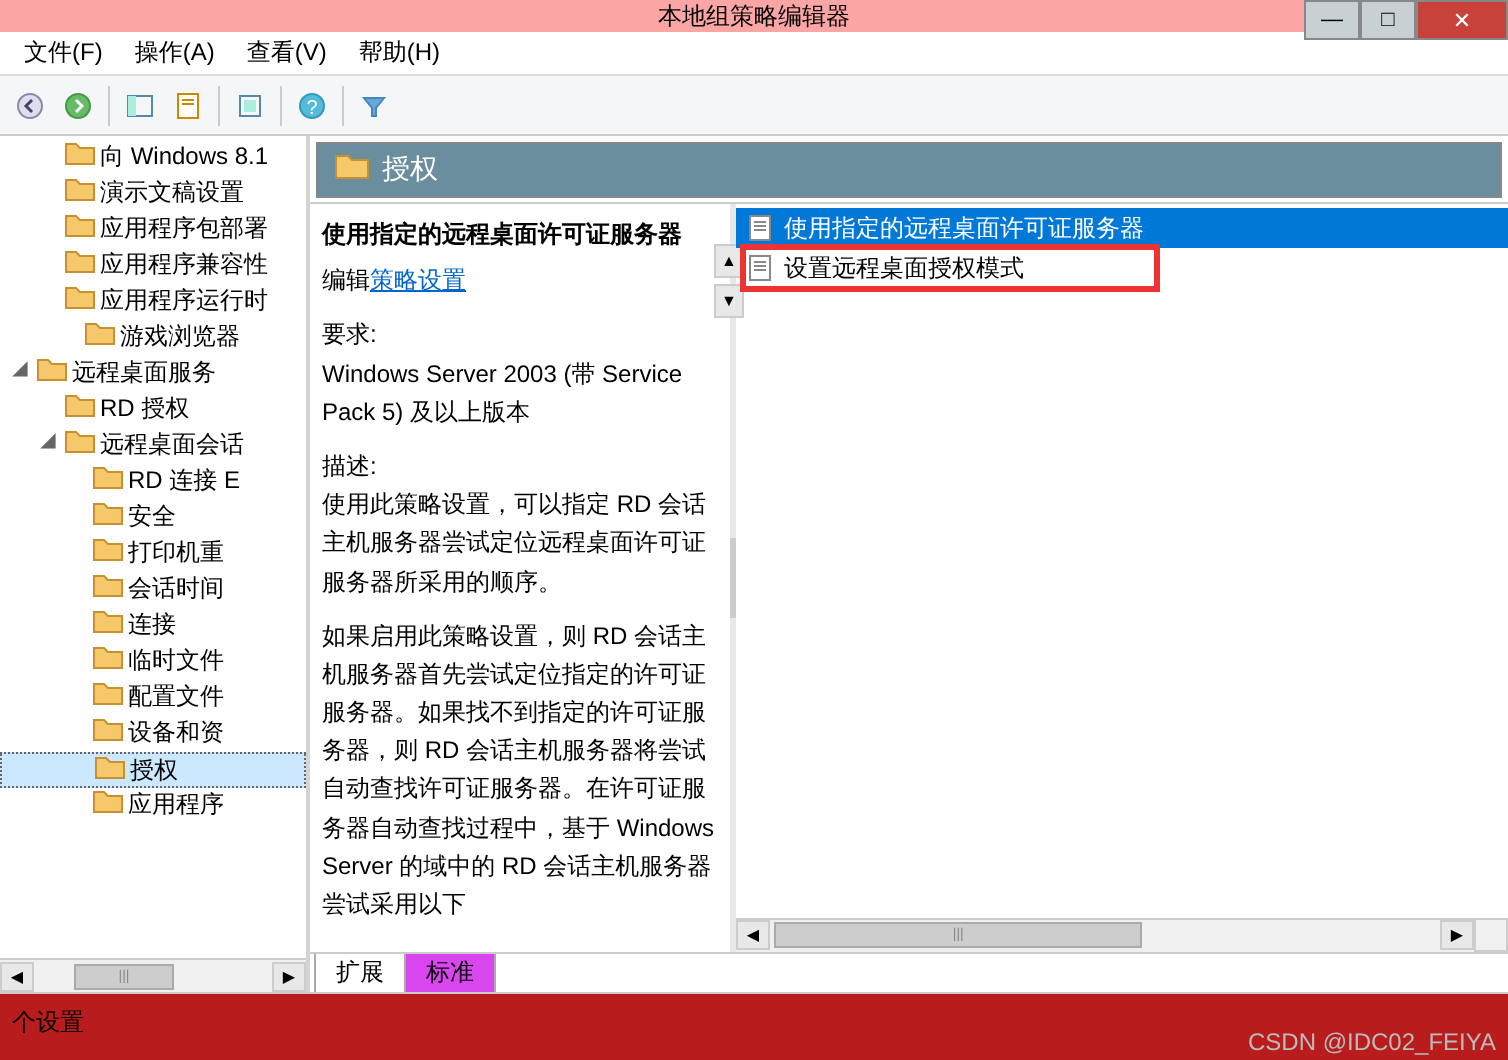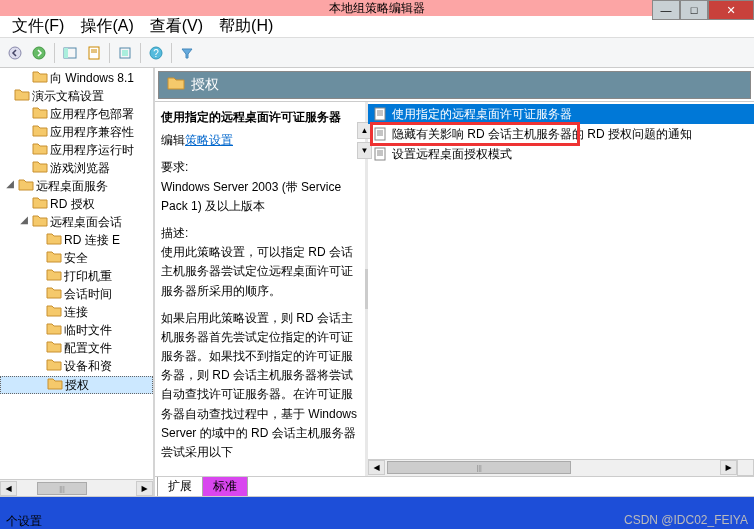--- a/index.html
+++ b/index.html
@@ -6,21 +6,21 @@
 body { width: 754px; height: 530px; overflow: hidden; background: #fff; position: relative; }
 
 
 .titlebar { height: 16px; background: #fca5a5; display: flex; align-items: center; position: relative; }
 .titlebar .title { position: absolute; left: 50%; transform: translateX(-50%); font-size: 12px; color: #000; }
 .win-btns { position: absolute; right: 0; top: 0; display: flex; }
 .win-btn { width: 28px; height: 20px; background: #c8d0d4; border: 1px solid #888; display: flex; align-items: center; justify-content: center; font-size: 11px; cursor: pointer; }
 .win-btn.close { background: #c8413b; color: #fff; width: 46px; }
 
 
-.menubar { height: 22px; background: #fff; display: flex; align-items: center; padding: 0 4px; font-size: 16px; border-bottom: 1px solid #ddd; }
+.menubar { height: 22px; background: #fff; display: flex; align-items: center; padding: 0 4px; font-size: 12px; border-bottom: 1px solid #ddd; }
 .menubar span { padding: 2px 8px; cursor: pointer; }
 
 
 .toolbar { height: 30px; background: #f5f6f7; border-bottom: 1px solid #ccc; display: flex; align-items: center; padding: 0 4px; gap: 2px; }
 .tool-btn { width: 22px; height: 22px; border: 1px solid transparent; display: flex; align-items: center; justify-content: center; cursor: pointer; }
 .tool-sep { width: 1px; height: 20px; background: #ccc; margin: 0 2px; }
 
 
 .body { display: flex; height: 428px; }
 
@@ -68,21 +68,21 @@
 .list-hscroll { position: absolute; bottom: 0; left: 0; right: 17px; height: 17px; background: #f0f0f0; border-top: 1px solid #ccc; display: flex; }
 .list-vscroll-stub { position: absolute; bottom: 0; right: 0; width: 17px; height: 17px; background: #f0f0f0; border: 1px solid #ccc; }
 
 
 .tabs { height: 20px; display: flex; align-items: flex-start; font-size: 12px; padding-left: 2px; border-top: 1px solid #ccc; }
 .tab { padding: 1px 10px; border: 1px solid #aaa; border-top: none; background: #fff; margin-right: -1px; cursor: pointer; position: relative; }
 .tab.active { background: #fff; z-index: 1; }
 .tab:not(.active) { background: #d946ef; }
 
 
-.statusbar { height: 22px; background: #1d4ed8; border-top: 1px solid #ccc; font-size: 12px; padding: 16px 6px; position: relative; }
+.statusbar { height: 34px; background: #b91c1c; border-top: 1px solid #ccc; font-size: 12px; padding: 6px 6px; position: relative; }
 .watermark { position: absolute; right: 6px; bottom: 2px; font-size: 12px; color: #bbb; font-family: Arial; }
 </style>
 </head>
 <body>
 
 <div class="titlebar">
   <span class="title">本地组策略编辑器</span>
   <div class="win-btns">
     <div class="win-btn">—</div>
     <div class="win-btn">□</div>
@@ -150,21 +150,21 @@
 
   <div class="tree-panel">
     <div class="tree" id="tree">
         <div class="tree-row" style="padding-left: 18px;">
           <span class="tw"></span>
           <span class="folder-ico"><svg viewBox="0 0 16 14">
               <path d="M1 2 L6 2 L8 4 L15 4 L15 12 L1 12 Z" fill="#f5c96b" stroke="#c89030"></path>
             </svg></span>
           <span class="tree-label">向 Windows 8.1</span>
         </div>
-        <div class="tree-row" style="">
+        <div class="tree-row" style="padding-left: 18px;">
           <span class="tw"></span>
           <span class="folder-ico"><svg viewBox="0 0 16 14">
               <path d="M1 2 L6 2 L8 4 L15 4 L15 12 L1 12 Z" fill="#f5c96b" stroke="#c89030"></path>
             </svg></span>
           <span class="tree-label">演示文稿设置</span>
         </div>
         <div class="tree-row" style="padding-left: 18px;">
           <span class="tw"></span>
           <span class="folder-ico"><svg viewBox="0 0 16 14">
               <path d="M1 2 L6 2 L8 4 L15 4 L15 12 L1 12 Z" fill="#f5c96b" stroke="#c89030"></path>
@@ -178,21 +178,21 @@
             </svg></span>
           <span class="tree-label">应用程序兼容性</span>
         </div>
         <div class="tree-row" style="padding-left: 18px;">
           <span class="tw"></span>
           <span class="folder-ico"><svg viewBox="0 0 16 14">
               <path d="M1 2 L6 2 L8 4 L15 4 L15 12 L1 12 Z" fill="#f5c96b" stroke="#c89030"></path>
             </svg></span>
           <span class="tree-label">应用程序运行时</span>
         </div>
-        <div class="tree-row" style="padding-left: 18px;">
+        <div class="tree-row" style="padding-left: 28px;">
           <span class="tw"></span>
           <span class="folder-ico"><svg viewBox="0 0 16 14">
               <path d="M1 2 L6 2 L8 4 L15 4 L15 12 L1 12 Z" fill="#f5c96b" stroke="#c89030"></path>
             </svg></span>
           <span class="tree-label">游戏浏览器</span>
         </div>
         <div class="tree-row" style="padding-left: 4px;">
           <span class="tw">◢</span>
           <span class="folder-ico"><svg viewBox="0 0 16 14">
               <path d="M1 2 L6 2 L8 4 L15 4 L15 12 L1 12 Z" fill="#f5c96b" stroke="#c89030"></path>
@@ -268,20 +268,27 @@
               <path d="M1 2 L6 2 L8 4 L15 4 L15 12 L1 12 Z" fill="#f5c96b" stroke="#c89030"></path>
             </svg></span>
           <span class="tree-label">设备和资</span>
         </div>
         <div class="tree-row selected" style="padding-left: 32px;">
           <span class="tw"></span>
           <span class="folder-ico"><svg viewBox="0 0 16 14">
               <path d="M1 2 L6 2 L8 4 L15 4 L15 12 L1 12 Z" fill="#f5c96b" stroke="#c89030"></path>
             </svg></span>
           <span class="tree-label">授权</span>
+        </div>
+        <div class="tree-row" style="padding-left: 32px;">
+          <span class="tw"></span>
+          <span class="folder-ico"><svg viewBox="0 0 16 14">
+              <path d="M1 2 L6 2 L8 4 L15 4 L15 12 L1 12 Z" fill="#f5c96b" stroke="#c89030"></path>
+            </svg></span>
+          <span class="tree-label">应用程序</span>
         </div>
       </div>
     <div class="tree-hscroll">
       <div class="sb-btn">◀</div>
       <div class="sb-track">
           <div class="sb-thumb" style="left:20px;width:50px">|||</div>
         </div>
       <div class="sb-btn">▶</div>
     </div>
   </div>
@@ -292,21 +299,21 @@
             <path d="M1 2 L7 2 L9 4 L17 4 L17 13 L1 13 Z" fill="#f5c96b" stroke="#c89030"></path>
           </svg></span>
       <span class="txt">授权</span>
     </div>
 
     <div class="content-split">
 
       <div class="desc-panel">
         <p><b>使用指定的远程桌面许可证服务器</b></p>
         <p><span>编辑</span><span class="link">策略设置</span></p>
-        <p style="margin-top:8px"><span>要求:</span><br><span>Windows Server 2003 (带 Service Pack 1) 及以上版本</span></p>
+        <p style="margin-top:8px"><span>要求:</span><br><span>Windows Server 2003 (带 Service Pack 5) 及以上版本</span></p>
         <p style="margin-top:8px"><span>描述:</span><br><span>使用此策略设置，可以指定 RD 会话主机服务器尝试定位远程桌面许可证服务器所采用的顺序。</span></p>
         <p style="margin-top:8px"><span>如果启用此策略设置，则 RD 会话主机服务器首先尝试定位指定的许可证服务器。如果找不到指定的许可证服务器，则 RD 会话主机服务器将尝试自动查找许可证服务器。在许可证服务器自动查找过程中，基于 Windows Server 的域中的 RD 会话主机服务器尝试采用以下</span></p>
       </div>
 
       <div class="splitter">
         <div class="sv-btn" style="top:20px">▲</div>
         <div class="sv-btn" style="top:40px">▼</div>
       </div>
 
       <div class="list-panel">
@@ -324,31 +331,20 @@
             </div>
             <div class="li">
               <span class="sico">
                 <svg width="14" height="14">
                   <rect x="2" y="1" width="10" height="12" fill="#fff" stroke="#888"></rect>
                   <line x1="4" y1="4" x2="10" y2="4" stroke="#888"></line>
                   <line x1="4" y1="6" x2="10" y2="6" stroke="#888"></line>
                   <line x1="4" y1="8" x2="10" y2="8" stroke="#888"></line>
                 </svg>
               </span>
-              <span>隐藏有关影响 RD 会话主机服务器的 RD 授权问题的通知</span>
-            </div>
-            <div class="li">
-              <span class="sico">
-                <svg width="14" height="14">
-                  <rect x="2" y="1" width="10" height="12" fill="#fff" stroke="#888"></rect>
-                  <line x1="4" y1="4" x2="10" y2="4" stroke="#888"></line>
-                  <line x1="4" y1="6" x2="10" y2="6" stroke="#888"></line>
-                  <line x1="4" y1="8" x2="10" y2="8" stroke="#888"></line>
-                </svg>
-              </span>
               <span>设置远程桌面授权模式</span>
             </div>
           </div>
         <div class="red-box" style="left:2px; top:20px; width:210px; height:24px;"></div>
         <div class="list-hscroll">
           <div class="sb-btn">◀</div>
           <div class="sb-track">
               <div class="sb-thumb" style="left:2px;width:55%">|||</div>
             </div>
           <div class="sb-btn">▶</div>

